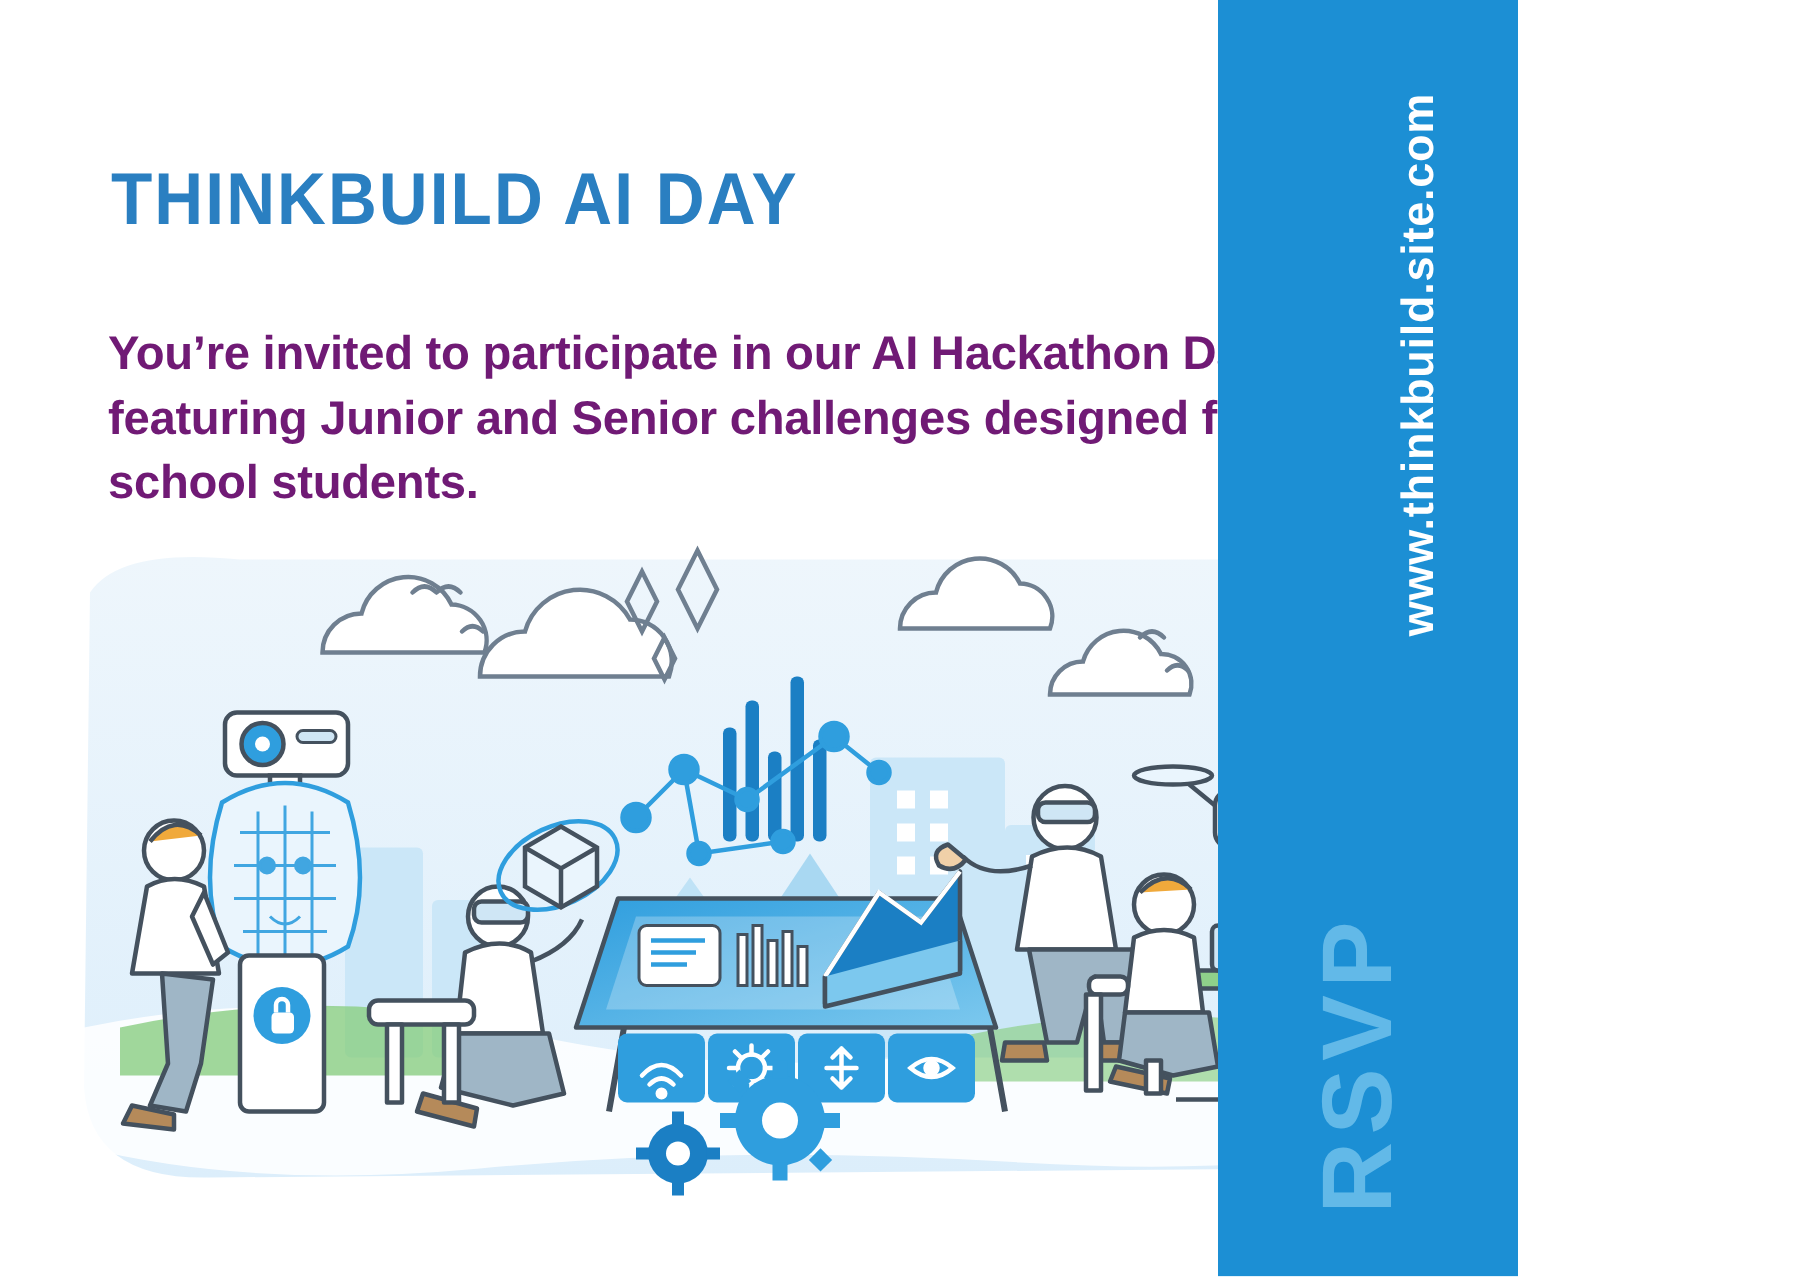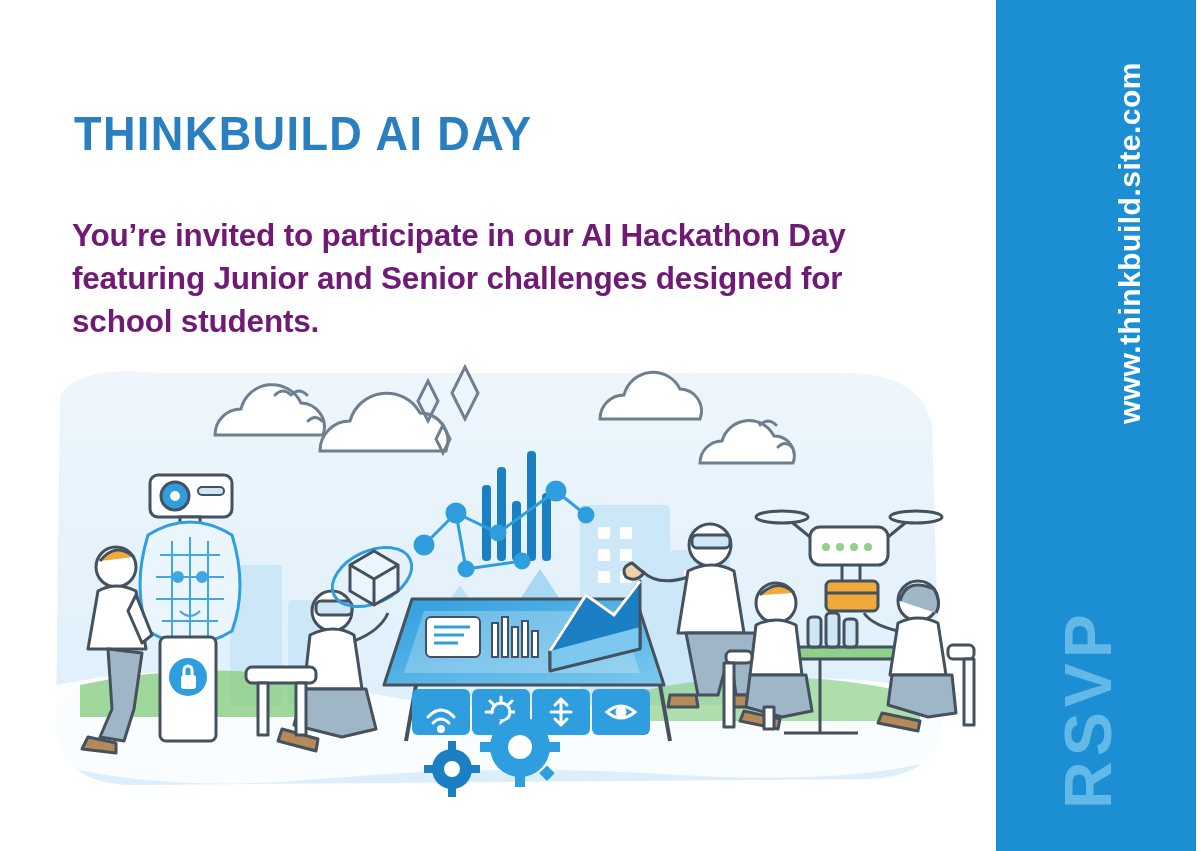--- a/index.html
+++ b/index.html
@@ -8,21 +8,21 @@
     background: #ffffff;
   }
   body {
     width: 1200px;
     height: 851px;
     font-family: "Liberation Sans", sans-serif;
     overflow: hidden;
   }
   .poster {
     position: relative;
-    width: 1196px;
+    width: 1012px;
     height: 851px;
     background: #ffffff;
     overflow: hidden;
   }
 
   
   .content {
     position: absolute;
     left: 0;
     top: 0;

